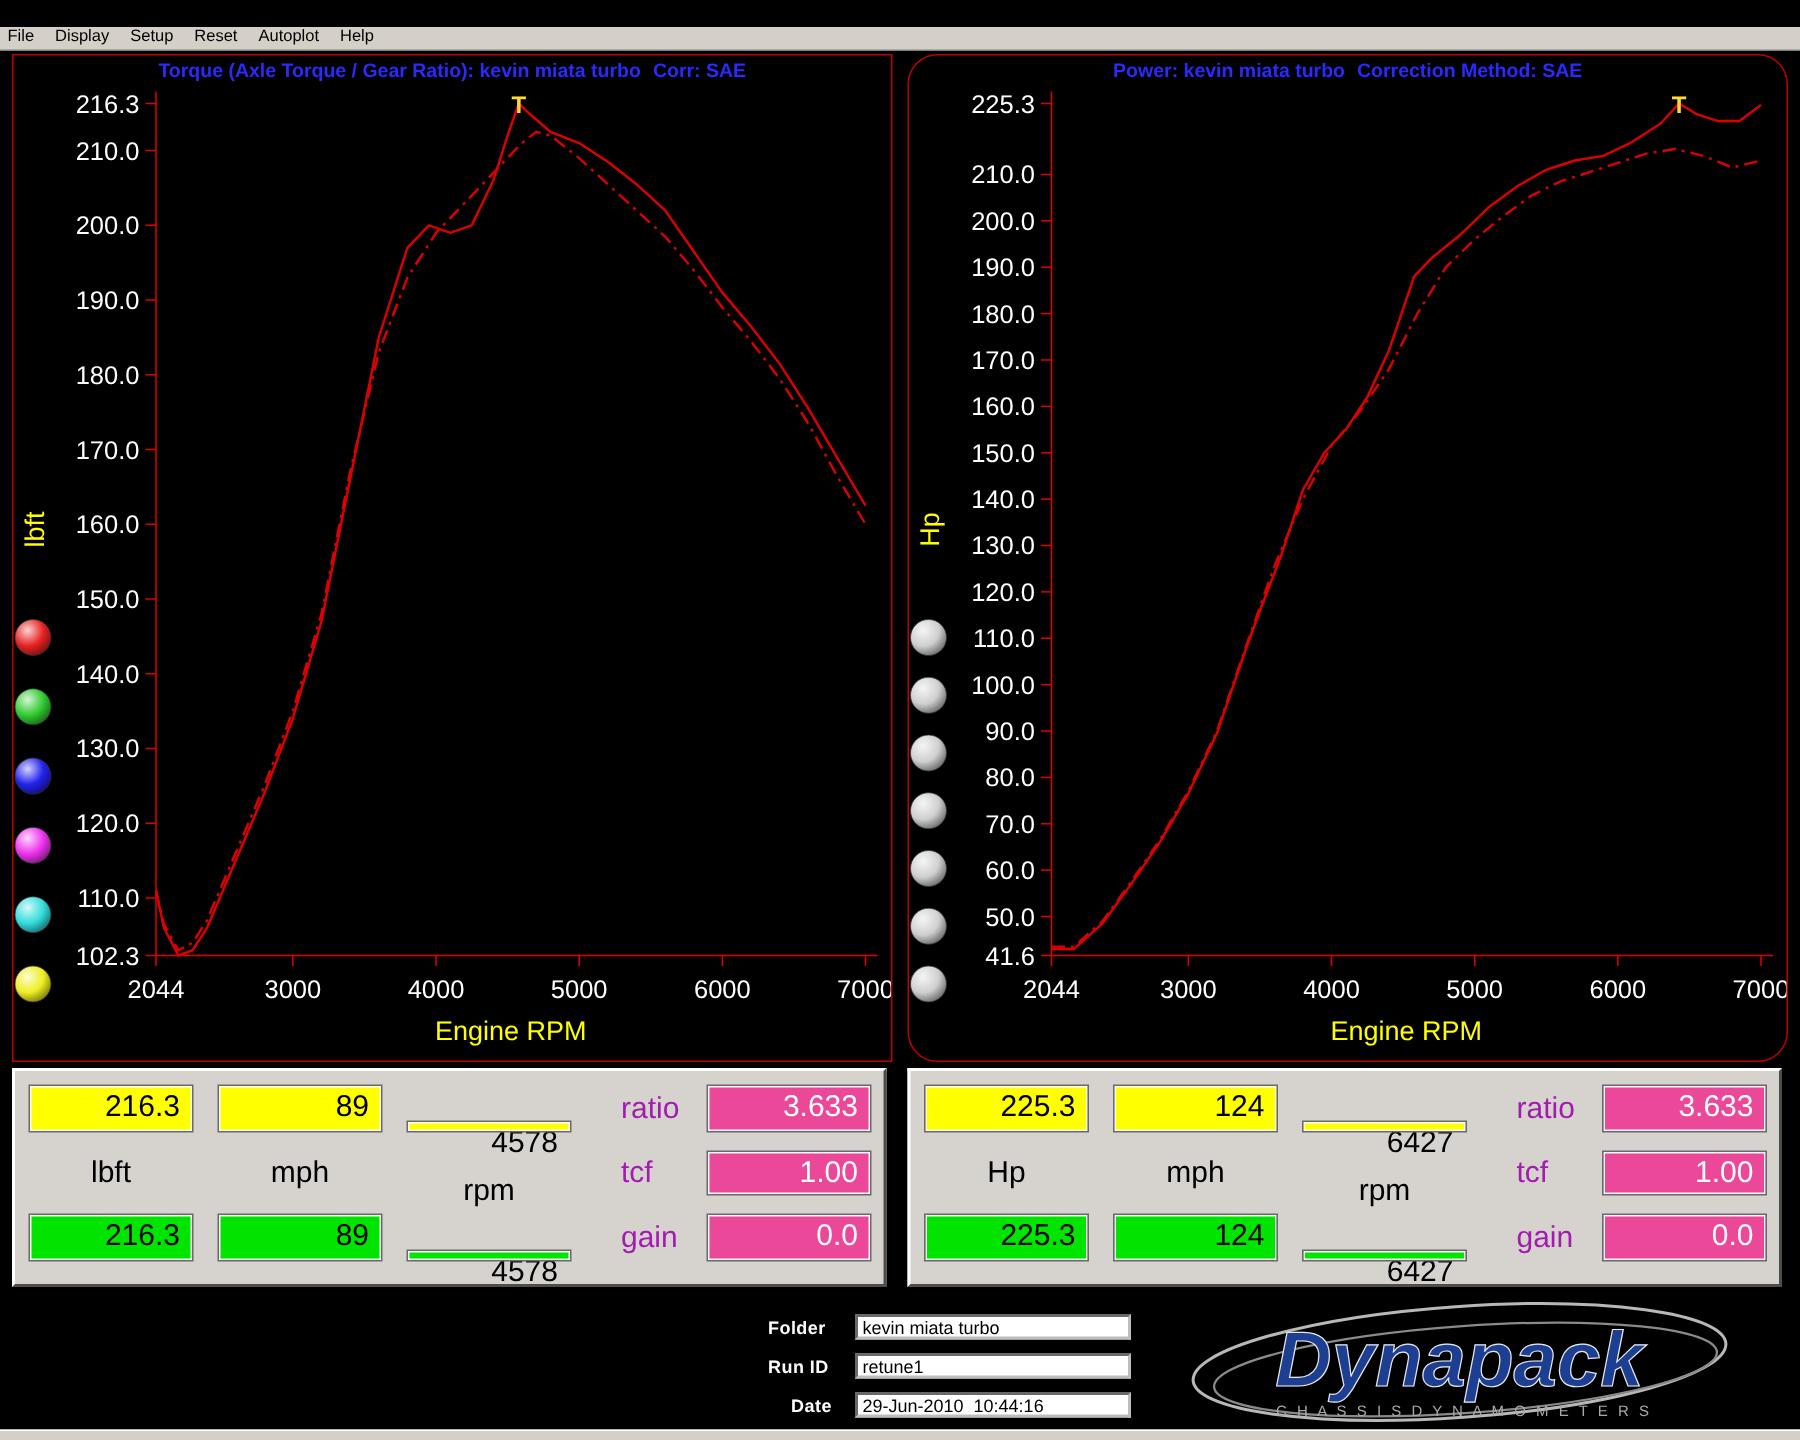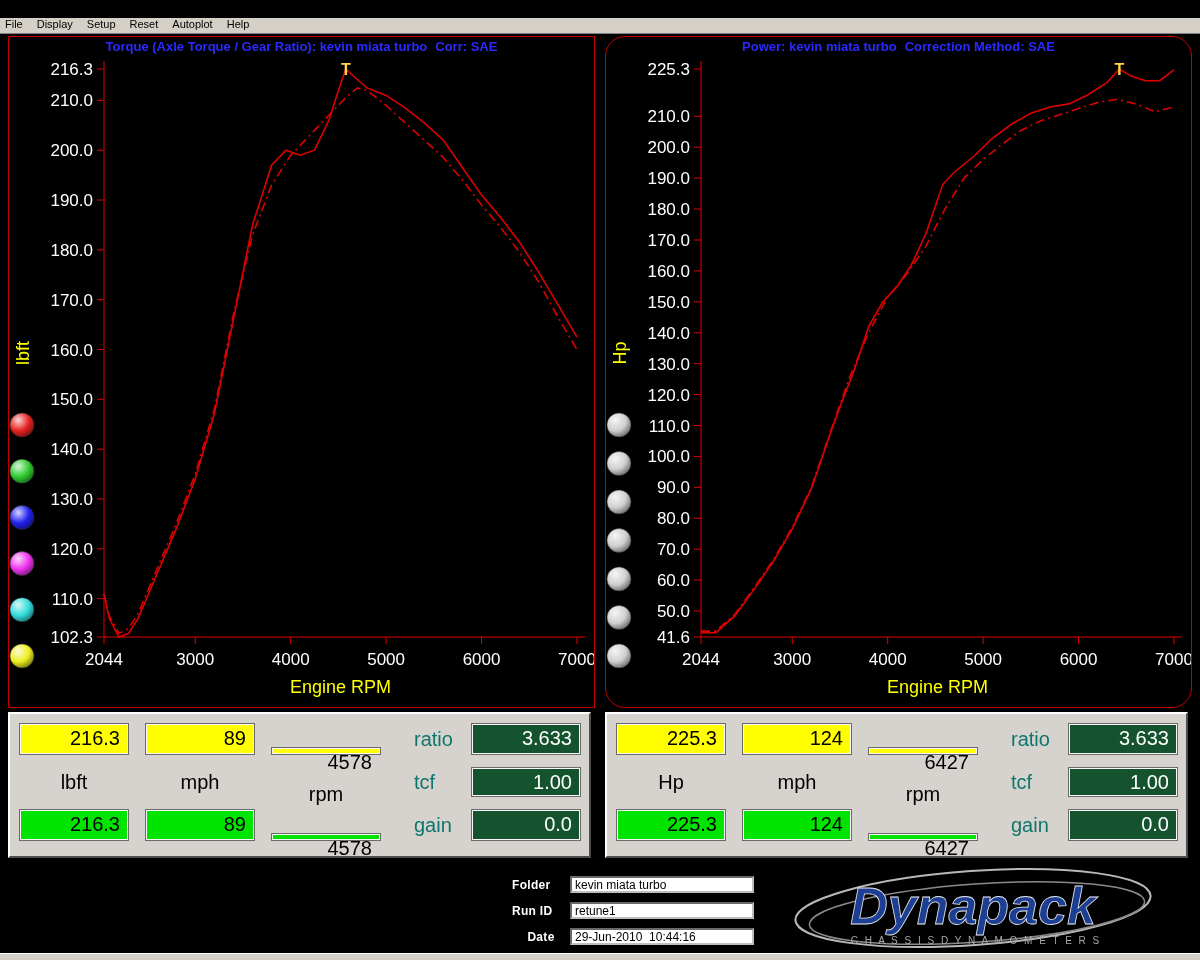--- a/index.html
+++ b/index.html
@@ -45,23 +45,23 @@
     padding:10px 0 0 10px; }
   .value-panel.left  { left:8px; }
   .value-panel.right { left:605px; }
   .vp-grid { display:grid;
     grid-template-columns:108px 18px 108px 18px 108px 30px 62px 108px;
     grid-template-rows:30px 14px 28px 14px 30px; }
   .vbox { font-size:20px; text-align:right; padding-right:7px; line-height:27px;
     border:1px solid #f8f8f8; outline:1px solid #6a6a6a; }
   .vbox.yellow { background:#ffff00; color:#000; }
   .vbox.green  { background:#00e400; color:#000; }
-  .vbox.blue   { background:#14532d; color:#fff; }
+  .vbox.blue   { background:#ec4899; color:#fff; }
   .unit-label { font-size:20px; color:#000; text-align:center; align-self:center; }
-  .stat-label { font-size:20px; color:#0f766e; align-self:center; padding-left:4px; }
+  .stat-label { font-size:20px; color:#a21caf; align-self:center; padding-left:4px; }
   .r1 { grid-row:1; } .r3 { grid-row:3; } .r5 { grid-row:5; }
   .c1 { grid-column:1; } .c3 { grid-column:3; } .c5 { grid-column:5;margin-top:24px; }
   .c7 { grid-column:7; } .c8 { grid-column:8; }
 
   
   .footer-form { position:absolute; top:876px; left:468px; }
   .form-row { display:flex; align-items:center; margin-bottom:9px; }
   .form-label { width:58px; text-align:left; color:#fff; font-size:12px;
     font-weight:bold; letter-spacing:.3px;margin-left:44px; }
   .form-row:nth-child(3) .form-label { text-align:center; }

